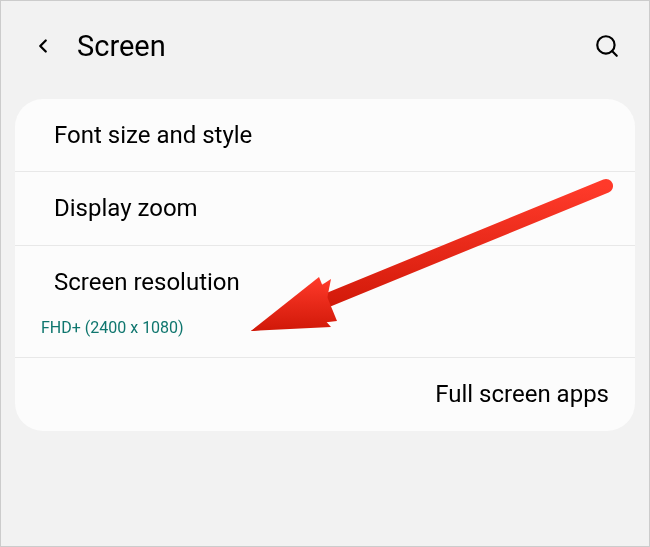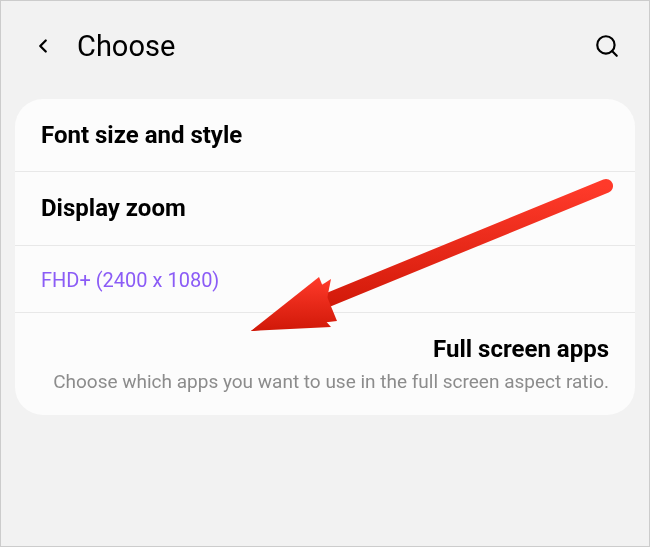--- a/index.html
+++ b/index.html
@@ -55,27 +55,28 @@
       cursor: pointer;
       border-bottom: 1px solid #e8e8e8;
     }
     .item:last-child {
       border-bottom: none;
       text-align: right;
     }
     .item-title {
       font-size: 24px;
       color: #000;
-      font-weight: 700;
+      font-weight: 400;
       line-height: 1.35;
+      margin-left: 13px;
     }
     .item-sub {
-      font-size: 20px;
-      color: #8b5cf6;
-      margin-top: 2px;
+      font-size: 16px;
+      color: #0f766e;
+      margin-top: 20px;
     }
     .item-desc {
       font-size: 19px;
       color: #8c8c8c;
       margin-top: 4px;
       line-height: 1.35;
     }
     .arrow-overlay {
       position: absolute;
       pointer-events: none;
@@ -85,42 +86,42 @@
   </style>
 </head>
 <body>
 
 <div class="header">
   <div class="back-btn">
     <svg width="22" height="22" viewBox="0 0 24 24" fill="none" stroke="#000" stroke-width="2.5" stroke-linecap="round" stroke-linejoin="round">
       <polyline points="15 18 9 12 15 6"></polyline>
     </svg>
   </div>
-  <div class="title">Choose</div>
+  <div class="title">Screen</div>
   <div class="search-btn">
     <svg width="26" height="26" viewBox="0 0 24 24" fill="none" stroke="#000" stroke-width="2" stroke-linecap="round" stroke-linejoin="round">
       <circle cx="11" cy="11" r="8"></circle>
       <line x1="21" y1="21" x2="16.65" y2="16.65"></line>
     </svg>
   </div>
 </div>
 
 <div class="card">
   <div class="item">
     <div class="item-title">Font size and style</div>
   </div>
   <div class="item">
     <div class="item-title">Display zoom</div>
   </div>
   <div class="item">
+    <div class="item-title">Screen resolution</div>
     <div class="item-sub">FHD+ (2400 x 1080)</div>
   </div>
   <div class="item">
     <div class="item-title">Full screen apps</div>
-    <div class="item-desc">Choose which apps you want to use in the full screen aspect ratio.</div>
   </div>
 </div>
 
 <svg class="arrow-overlay" width="650" height="547">
   <defs>
     <linearGradient id="arrowgrad" x1="0%" y1="0%" x2="0%" y2="100%">
       <stop offset="0%" stop-color="#ff3a2a"></stop>
       <stop offset="100%" stop-color="#d01808"></stop>
     </linearGradient>
   </defs>

